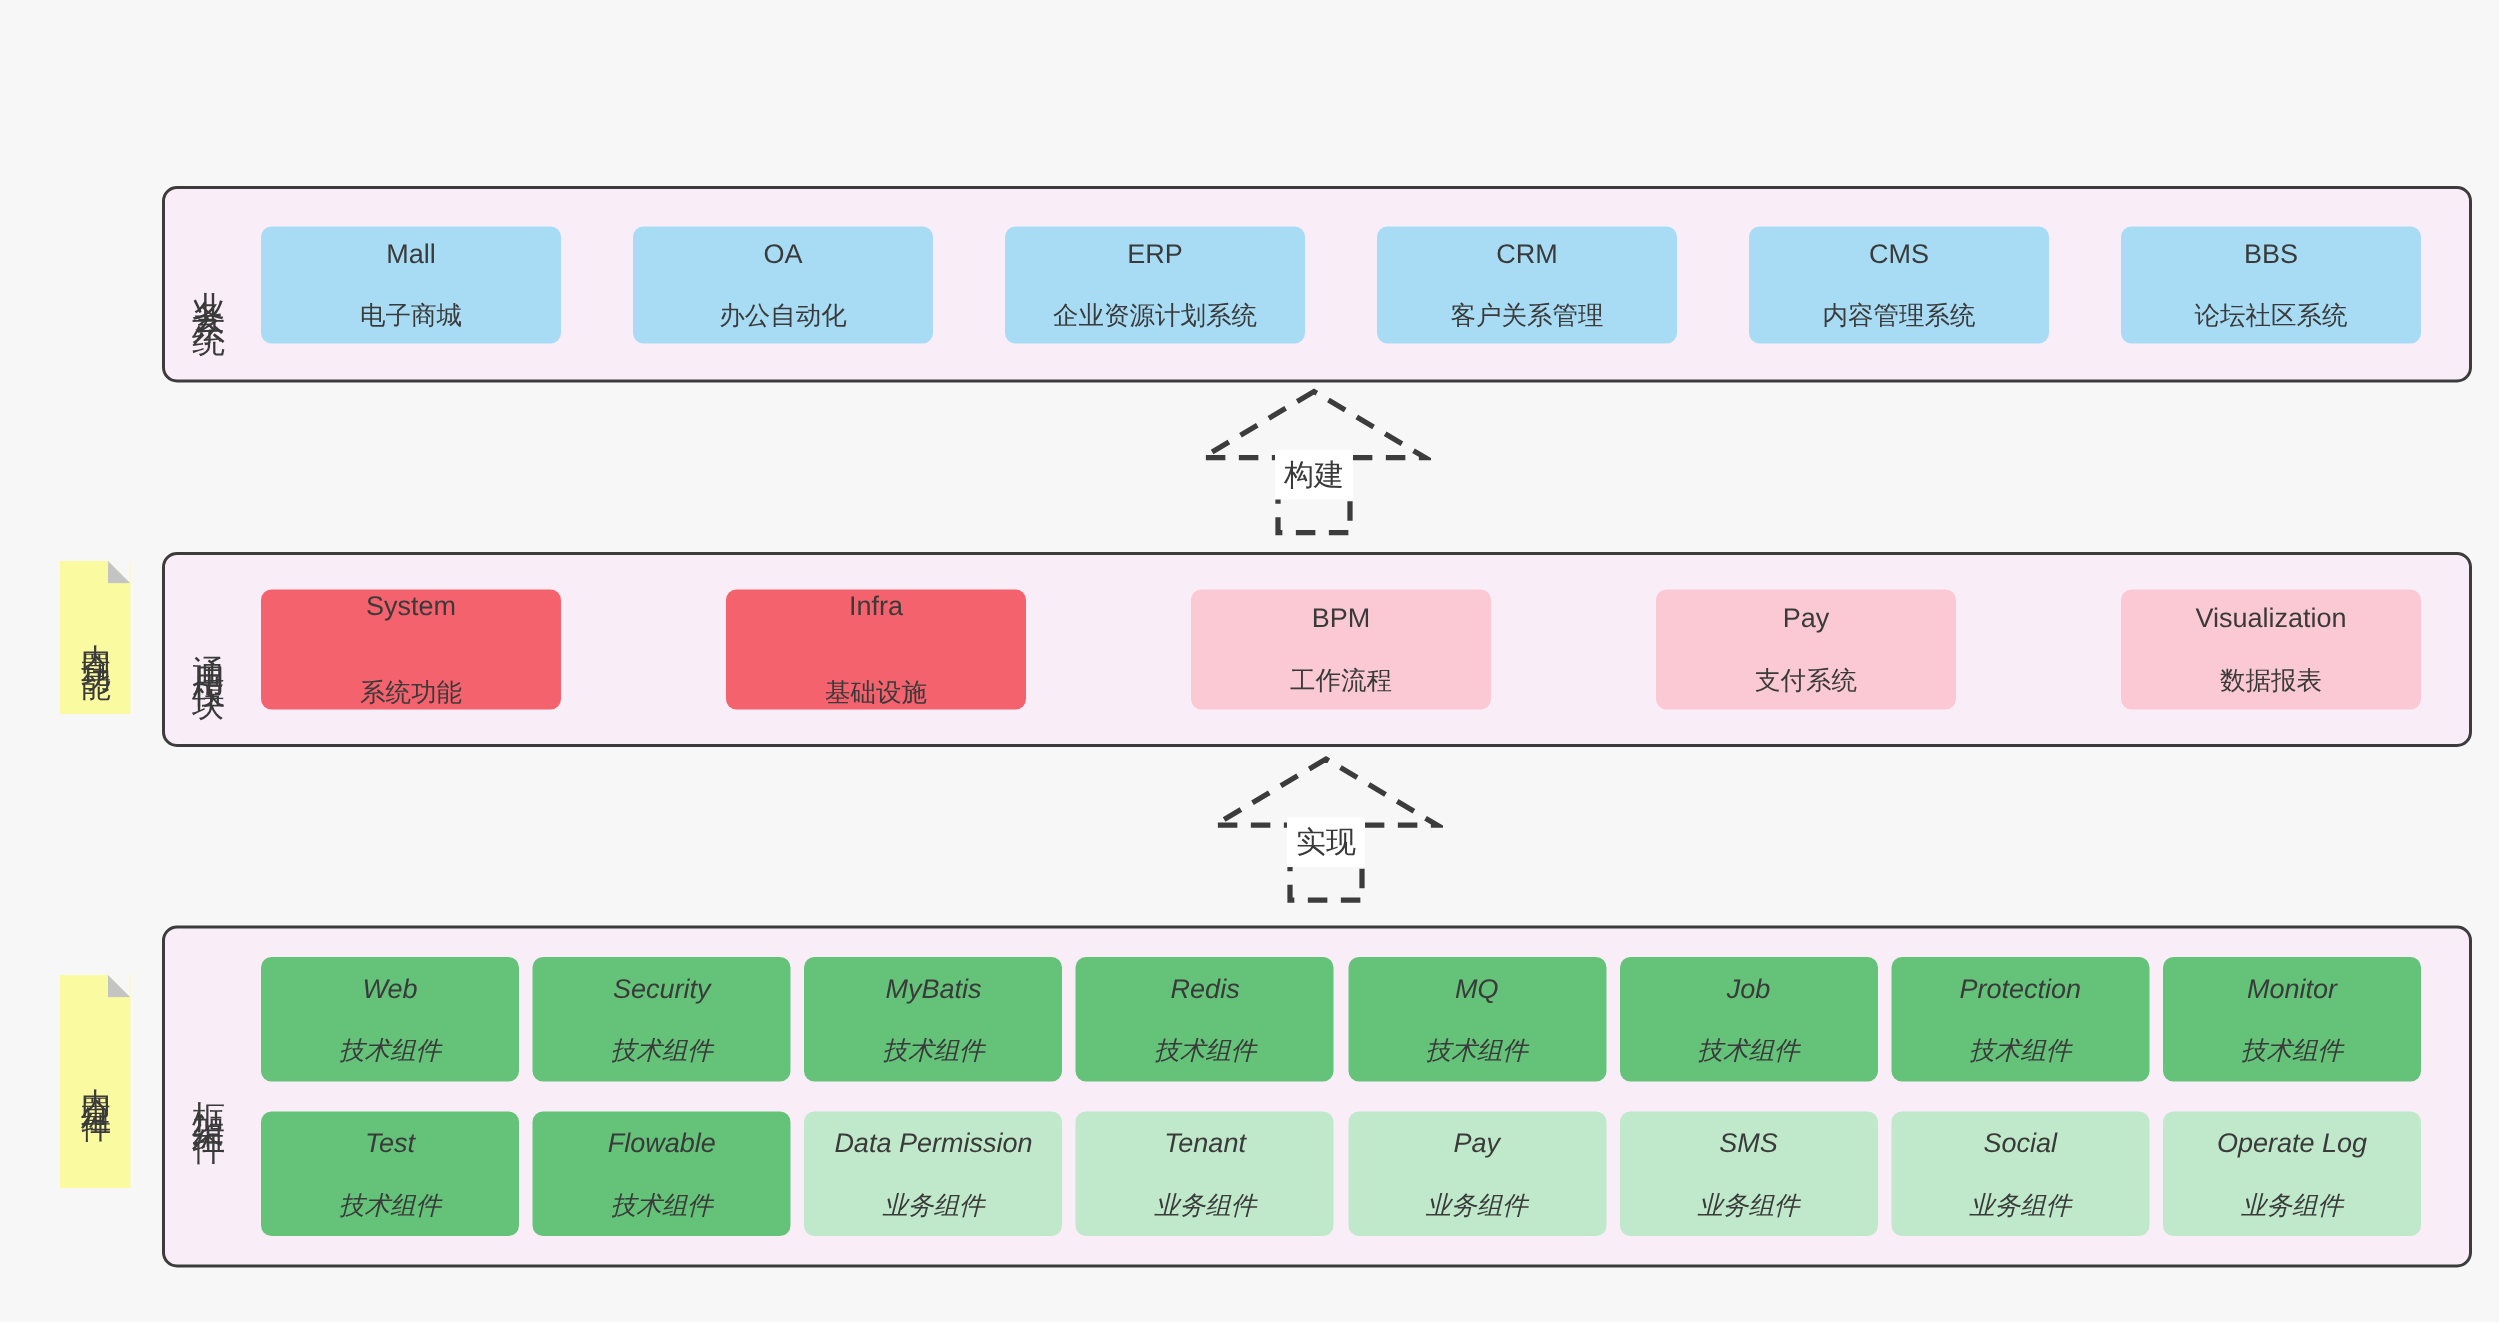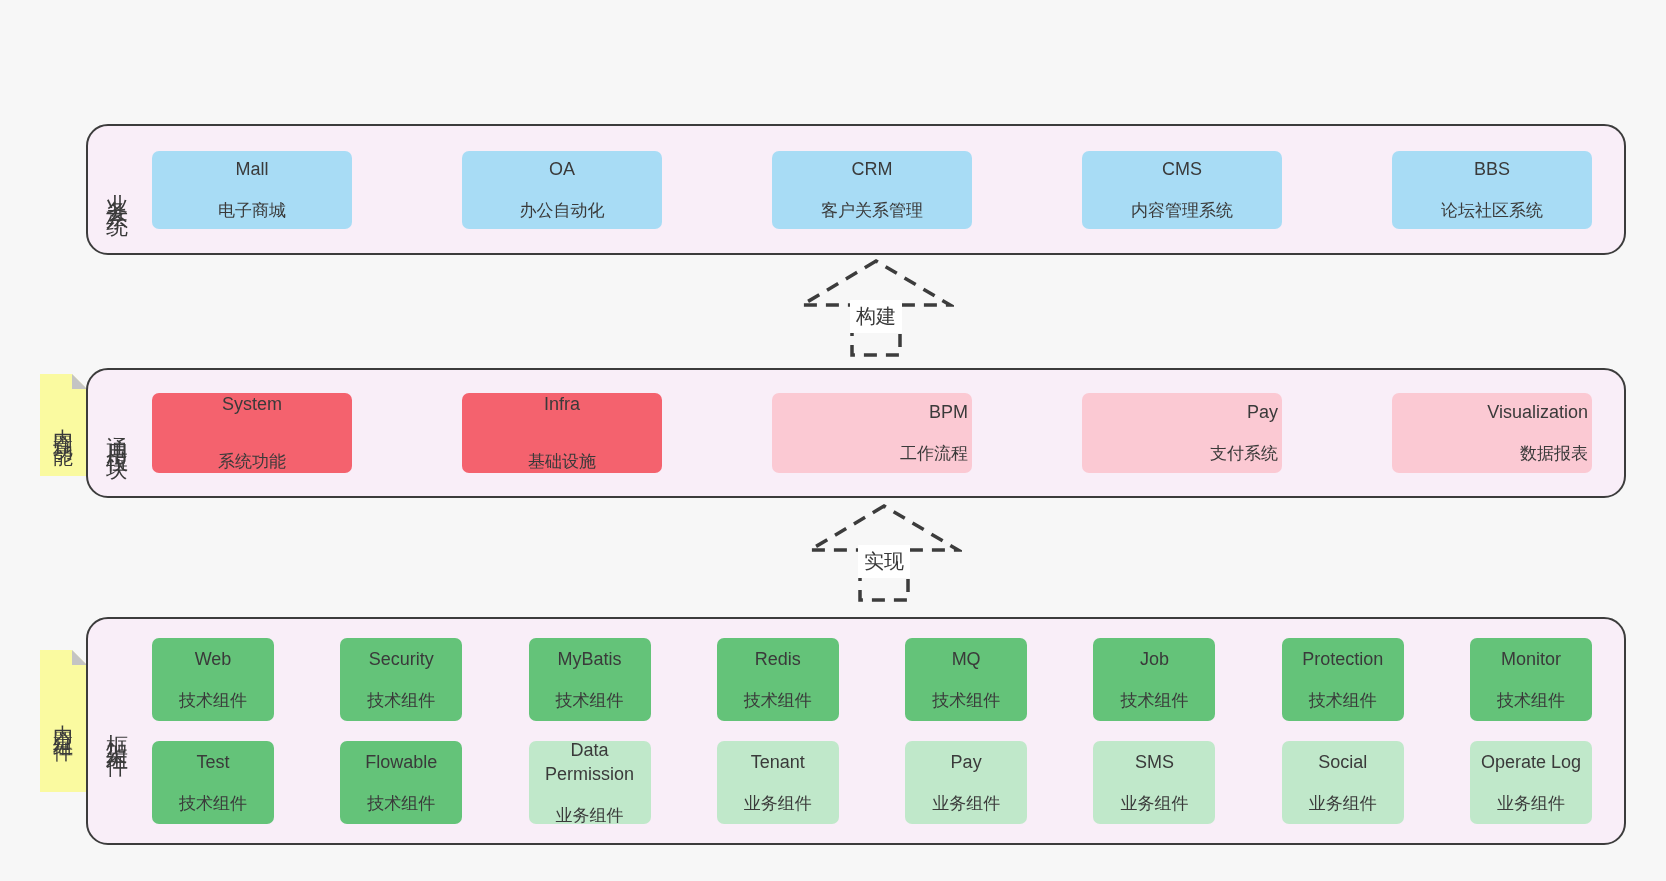--- a/index.html
+++ b/index.html
@@ -19,24 +19,24 @@
   html,body{margin:0;padding:0;}
   body{font-family:"Liberation Sans","DejaVu Sans",sans-serif;}
   .canvas{
     position:relative;
     width:1666px;height:881px;
     background:var(--page-bg);
     overflow:hidden;
     color:var(--text);
   }
   .layer{
-    position:absolute;left:86px;width:1540px;
+    position:absolute;left:108px;width:1540px;
     background:var(--layer-bg);
     border:2px solid var(--layer-border);
-    border-radius:22px;
+    border-radius:10px;
     box-sizing:border-box;
     display:flex;
   }
   .layer-business{top:124px;height:131px;}
   .layer-modules{top:368px;height:130px;}
   .layer-components{top:617px;height:228px;}
   .layer-label{
     flex:0 0 58px;
     display:flex;align-items:center;justify-content:center;
   }
@@ -62,26 +62,26 @@
   .box-row{display:flex;justify-content:space-between;}
   .box{
     border-radius:7px;
     display:flex;flex-direction:column;align-items:center;justify-content:center;
     text-align:center;
     box-sizing:border-box;
     padding:2px 4px;
   }
   .layer-business .box{width:200px;height:78px;}
   .layer-modules  .box{width:200px;height:80px;}
-  .layer-components .box{width:122px;height:83px;}
+  .layer-components .box{width:172px;height:83px;font-style:italic;}
   .box-title{font-size:18px;line-height:24px;}
   .box-subtitle{font-size:17px;line-height:24px;margin-top:18px;}
   .box-blue{background:var(--box-blue);}
   .box-red{background:var(--box-red);gap:16px;}
-  .box-pink{background:var(--box-pink);align-items:flex-end;}
+  .box-pink{background:var(--box-pink);}
   .box-green{background:var(--box-green);}
   .box-lightgreen{background:var(--box-lightgreen);}
   .sticky{
     position:absolute;left:40px;width:47px;
     background:var(--sticky-yellow);
     display:flex;align-items:center;justify-content:center;
   }
   .sticky-modules{top:374px;height:102px;}
   .sticky-components{top:650px;height:142px;}
   .sticky::before{
@@ -134,20 +134,24 @@
     <div class="boxes">
         <div class="box box-blue">
           <div class="box-title">Mall</div>
           <div class="box-subtitle">电子商城</div>
         </div>
         <div class="box box-blue">
           <div class="box-title">OA</div>
           <div class="box-subtitle">办公自动化</div>
         </div>
         <div class="box box-blue">
+          <div class="box-title">ERP</div>
+          <div class="box-subtitle">企业资源计划系统</div>
+        </div>
+        <div class="box box-blue">
           <div class="box-title">CRM</div>
           <div class="box-subtitle">客户关系管理</div>
         </div>
         <div class="box box-blue">
           <div class="box-title">CMS</div>
           <div class="box-subtitle">内容管理系统</div>
         </div>
         <div class="box box-blue">
           <div class="box-title">BBS</div>
           <div class="box-subtitle">论坛社区系统</div>

